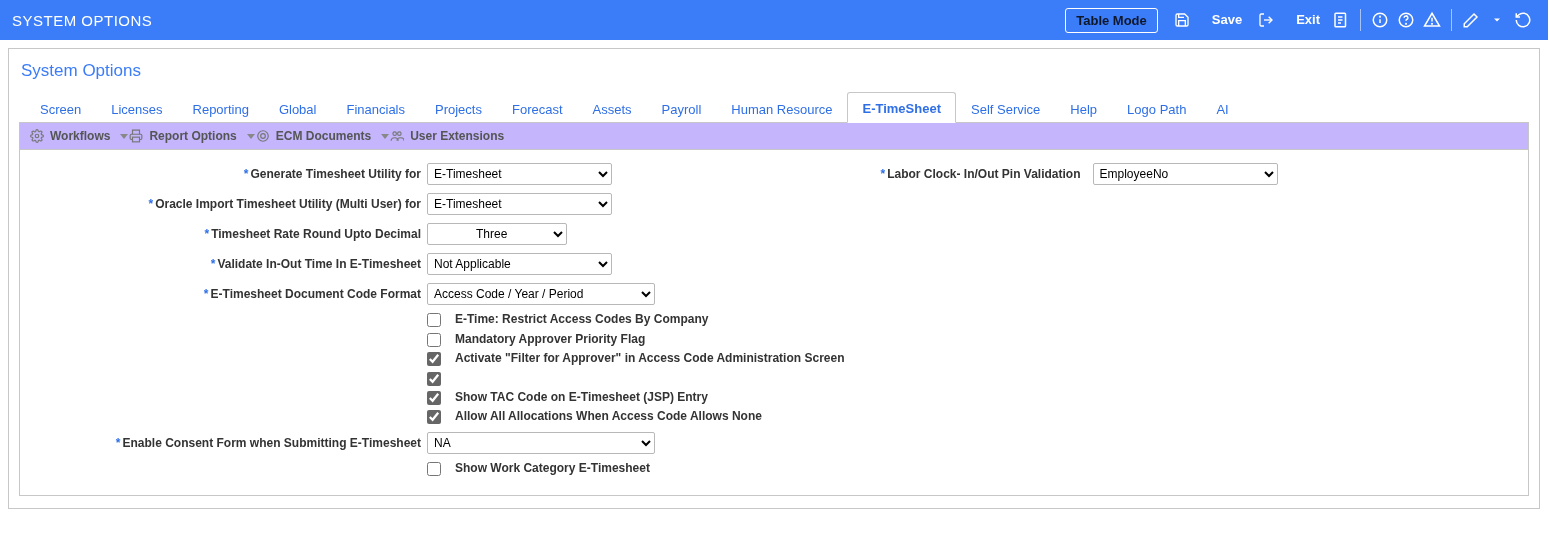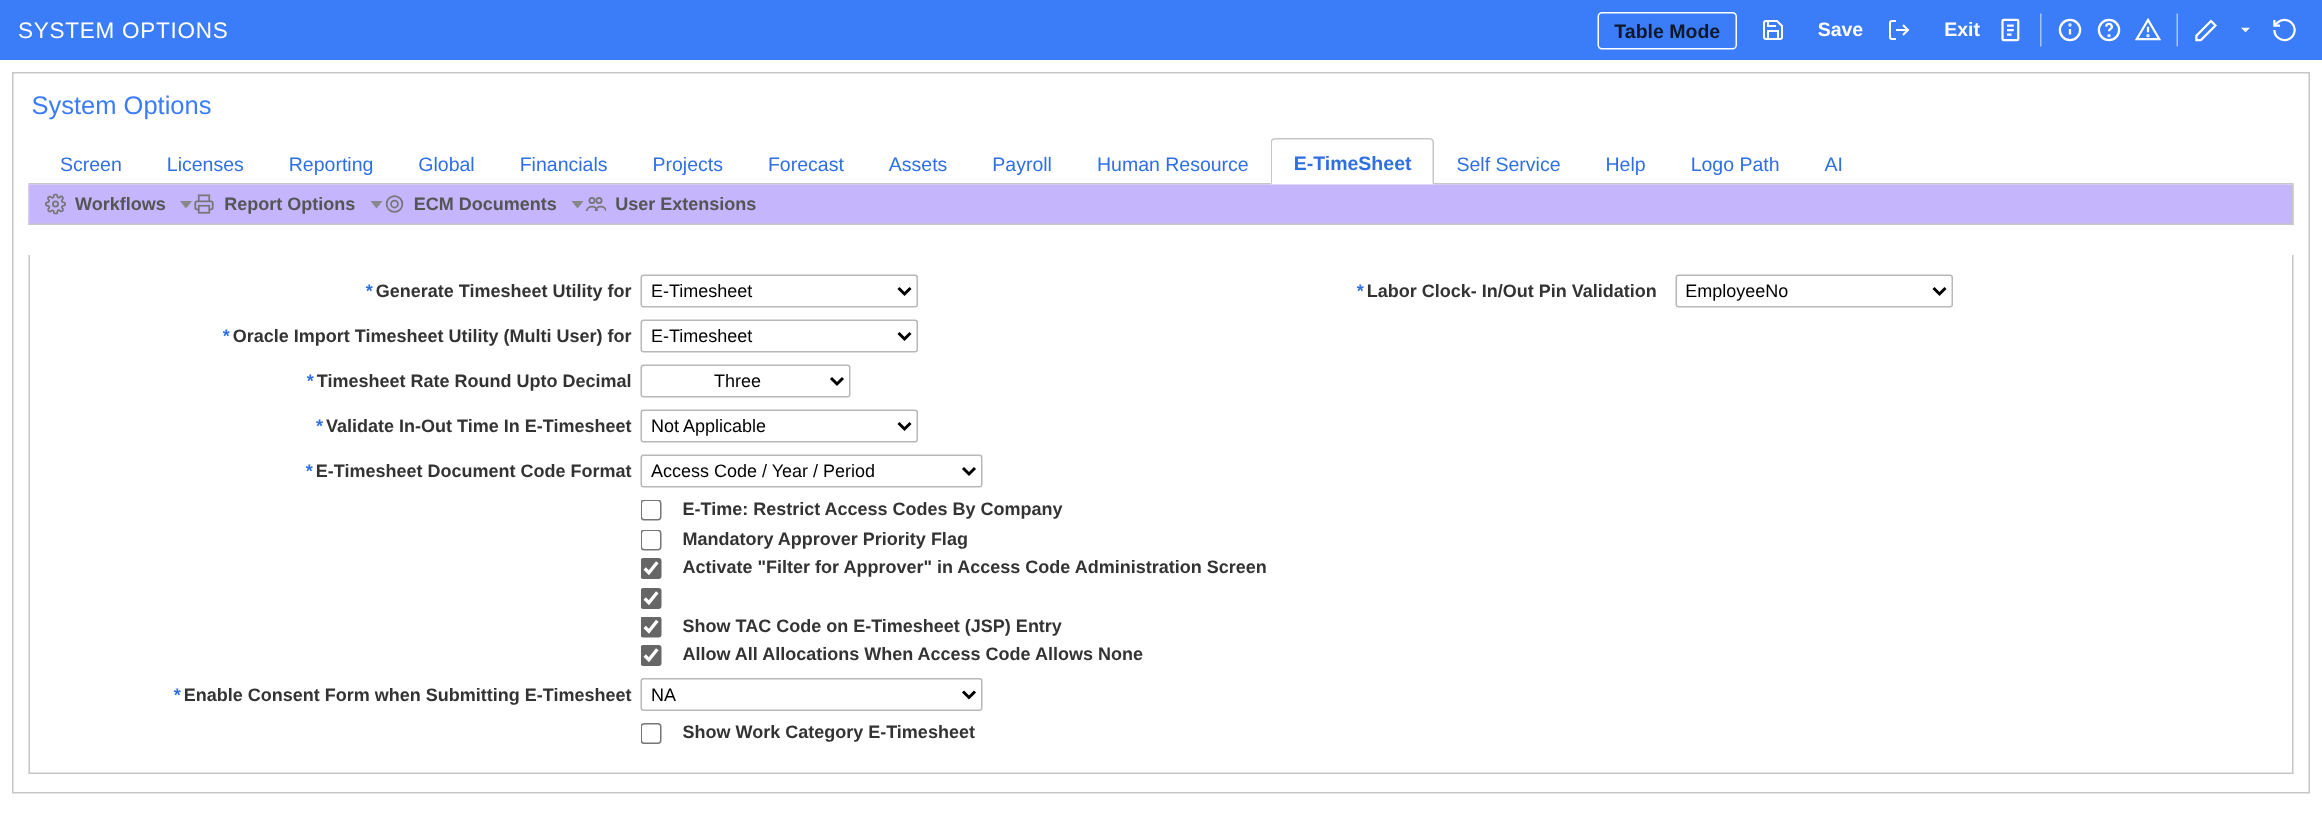--- a/index.html
+++ b/index.html
@@ -121,22 +121,21 @@
     border-top: 5px solid #888;
     margin-left: 4px;
   }
 
   
   .form-area {
     border: 1px solid #c7c7c7;
     border-top: none;
     padding: 10px 12px 14px 12px;
     display: flex;
-    gap: 60px;
-    margin-top: 20px;
+    gap: 36px;
   }
   .left-col { flex: 0 0 auto; }
   .right-col { flex: 0 0 auto; }
 
   .row {
     display: flex;
     align-items: center;
     min-height: 28px;
     margin-bottom: 2px;
   }

